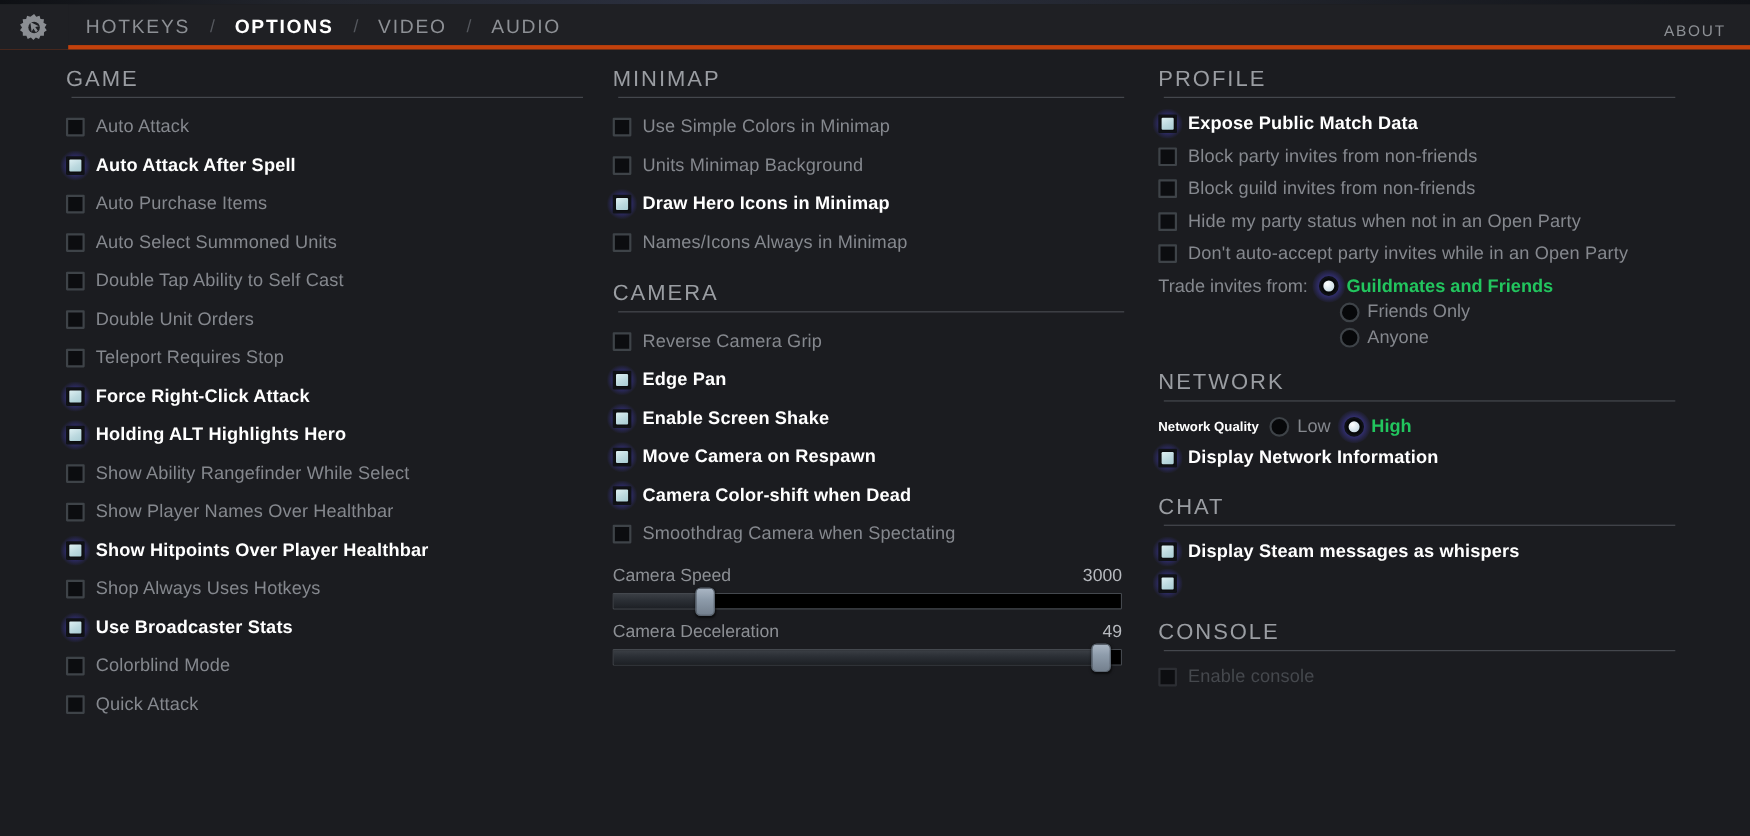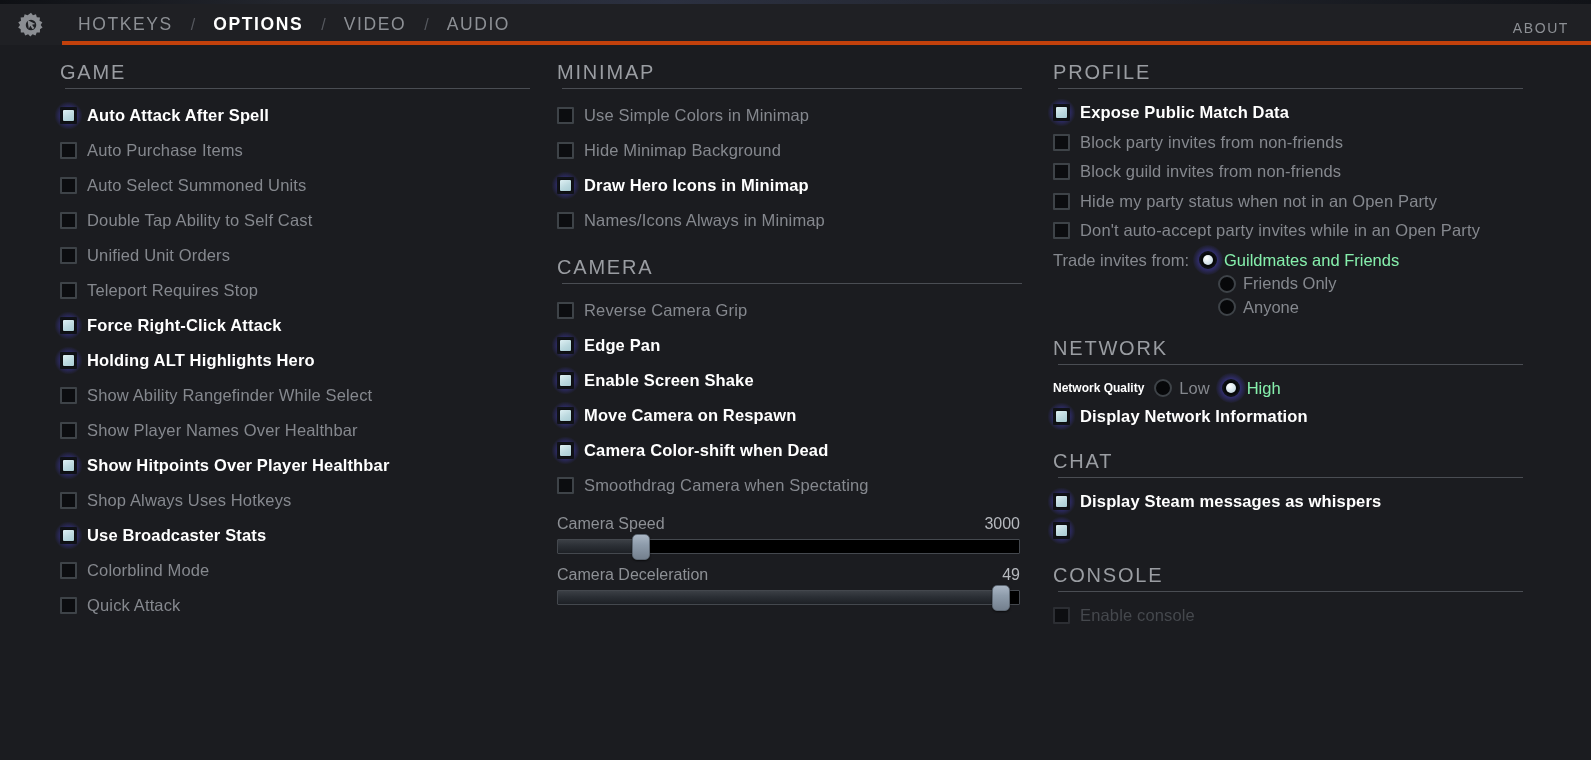--- a/index.html
+++ b/index.html
@@ -87,21 +87,21 @@
   .rbox.on .ring::after {
     content:""; position:absolute; left:2px; top:2px; width:10px; height:10px; border-radius:50%;
     background:radial-gradient(circle at 35% 30%, #ffffff 0%, #d5e3ea 60%, #b9cfd9 100%);
   }
   .rbox.on .glow {
     position:absolute; left:-6px; top:-6px; width:30px; height:30px; border-radius:50%;
     background:radial-gradient(circle at center, rgba(104,96,238,0.80) 0%, rgba(74,66,205,0.36) 48%, rgba(40,38,120,0) 74%);
     pointer-events:none;
   }
   .rlabel { font-size:16.5px; color:#85888e; margin-right:16px; white-space:nowrap; }
-  .rlabel.on { color:#86efac; font-weight:400; }
+  .rlabel.on { color:#22c55e; font-weight:700; }
 
   .trade-label { font-size:16.5px; color:#85888e; margin-right:10px; white-space:nowrap; }
   .nq-label { font-size:12px; color:#ffffff; font-weight:600; margin-right:10px; white-space:nowrap; }
 
   
   .slider-block { margin-top:12px; }
   .slider-head { display:flex; justify-content:space-between; align-items:baseline;
                  width:463px; margin-bottom:6px; }
   .slider-name { font-size:16px; color:#8d9095; }
   .slider-val  { font-size:16px; color:#b6b9be; }
@@ -147,20 +147,27 @@
     <div class="about">ABOUT</div>
   </div>
 
   <div class="cols">
 
     <div class="col" id="col-game">
       <div class="section">
         <div class="sec-title">GAME</div>
         <div class="sec-rule"></div>
         <div>
+          <div class="row">
+              <div class="cb">
+                <div class="glow"></div>
+                <div class="box"></div>
+              </div>
+              <div class="lbl">Auto Attack</div>
+            </div>
           <div class="row on">
               <div class="cb on">
                 <div class="glow"></div>
                 <div class="box"></div>
               </div>
               <div class="lbl">Auto Attack After Spell</div>
             </div>
           <div class="row">
               <div class="cb">
                 <div class="glow"></div>
@@ -180,21 +187,21 @@
                 <div class="glow"></div>
                 <div class="box"></div>
               </div>
               <div class="lbl">Double Tap Ability to Self Cast</div>
             </div>
           <div class="row">
               <div class="cb">
                 <div class="glow"></div>
                 <div class="box"></div>
               </div>
-              <div class="lbl">Unified Unit Orders</div>
+              <div class="lbl">Double Unit Orders</div>
             </div>
           <div class="row">
               <div class="cb">
                 <div class="glow"></div>
                 <div class="box"></div>
               </div>
               <div class="lbl">Teleport Requires Stop</div>
             </div>
           <div class="row on">
               <div class="cb on">
@@ -273,21 +280,21 @@
                 <div class="glow"></div>
                 <div class="box"></div>
               </div>
               <div class="lbl">Use Simple Colors in Minimap</div>
             </div>
           <div class="row">
               <div class="cb">
                 <div class="glow"></div>
                 <div class="box"></div>
               </div>
-              <div class="lbl">Hide Minimap Background</div>
+              <div class="lbl">Units Minimap Background</div>
             </div>
           <div class="row on">
               <div class="cb on">
                 <div class="glow"></div>
                 <div class="box"></div>
               </div>
               <div class="lbl">Draw Hero Icons in Minimap</div>
             </div>
           <div class="row">
               <div class="cb">

